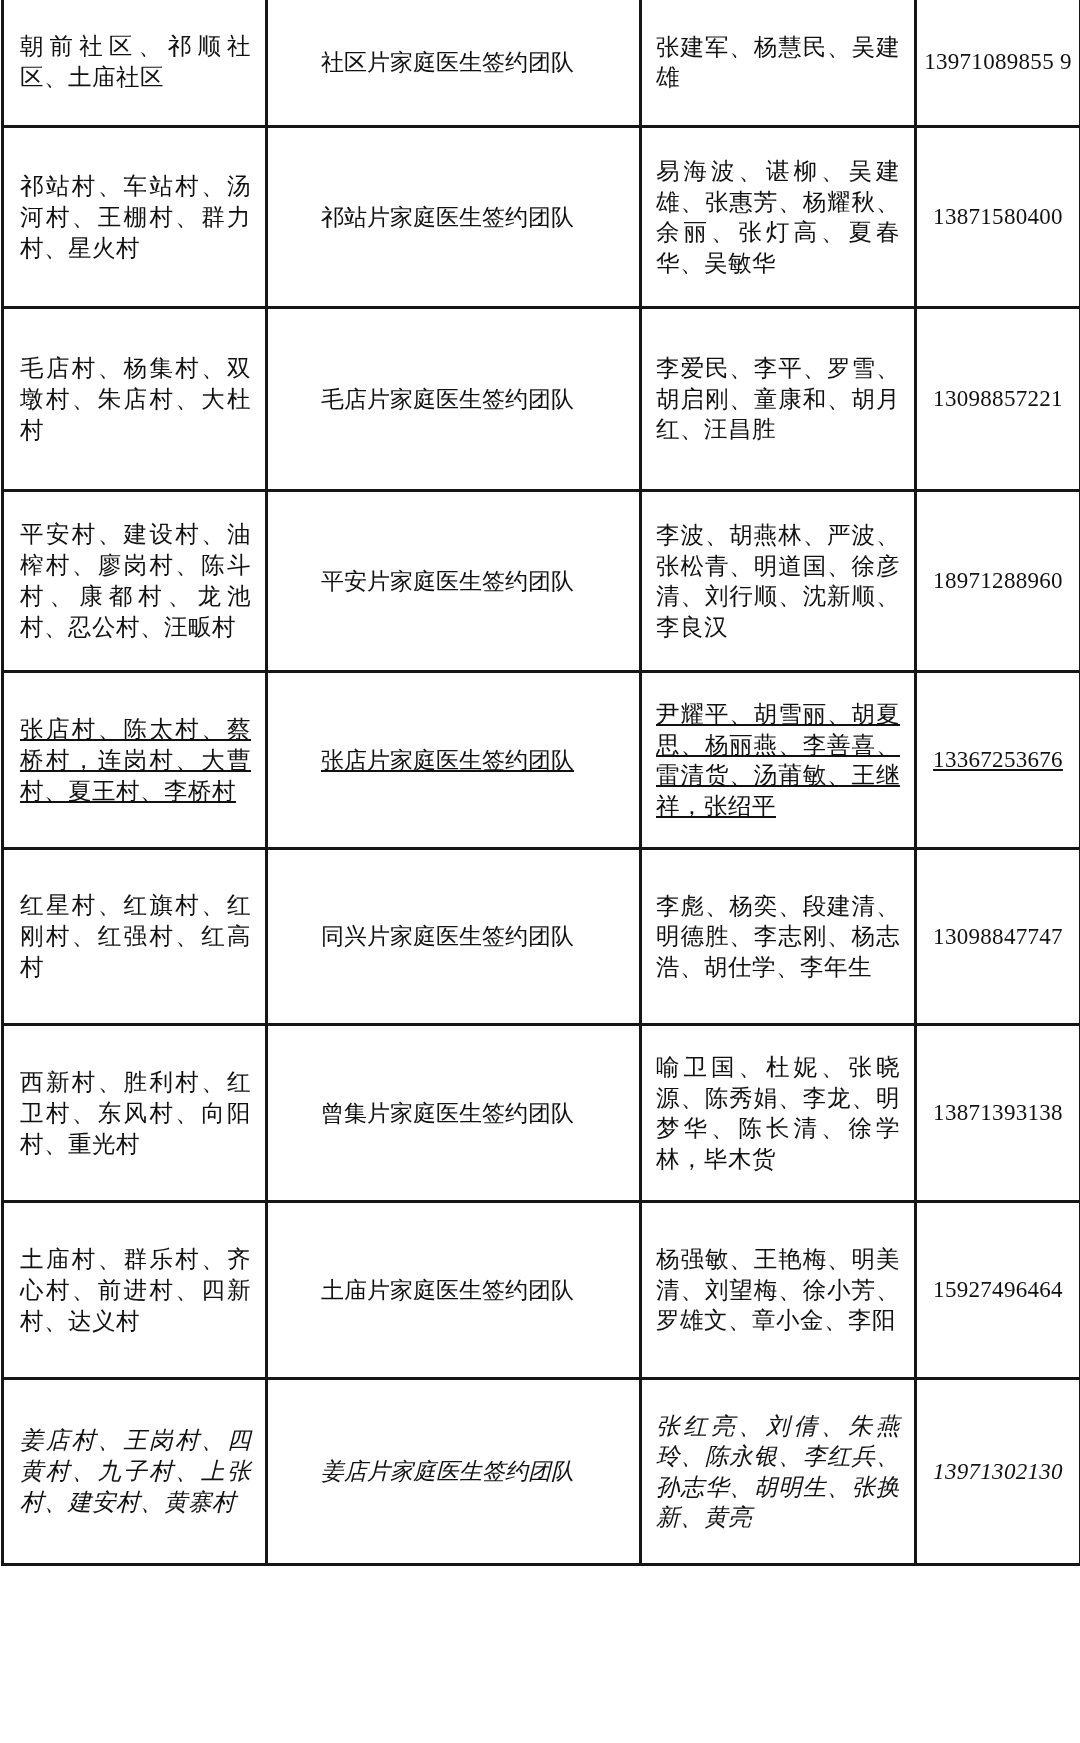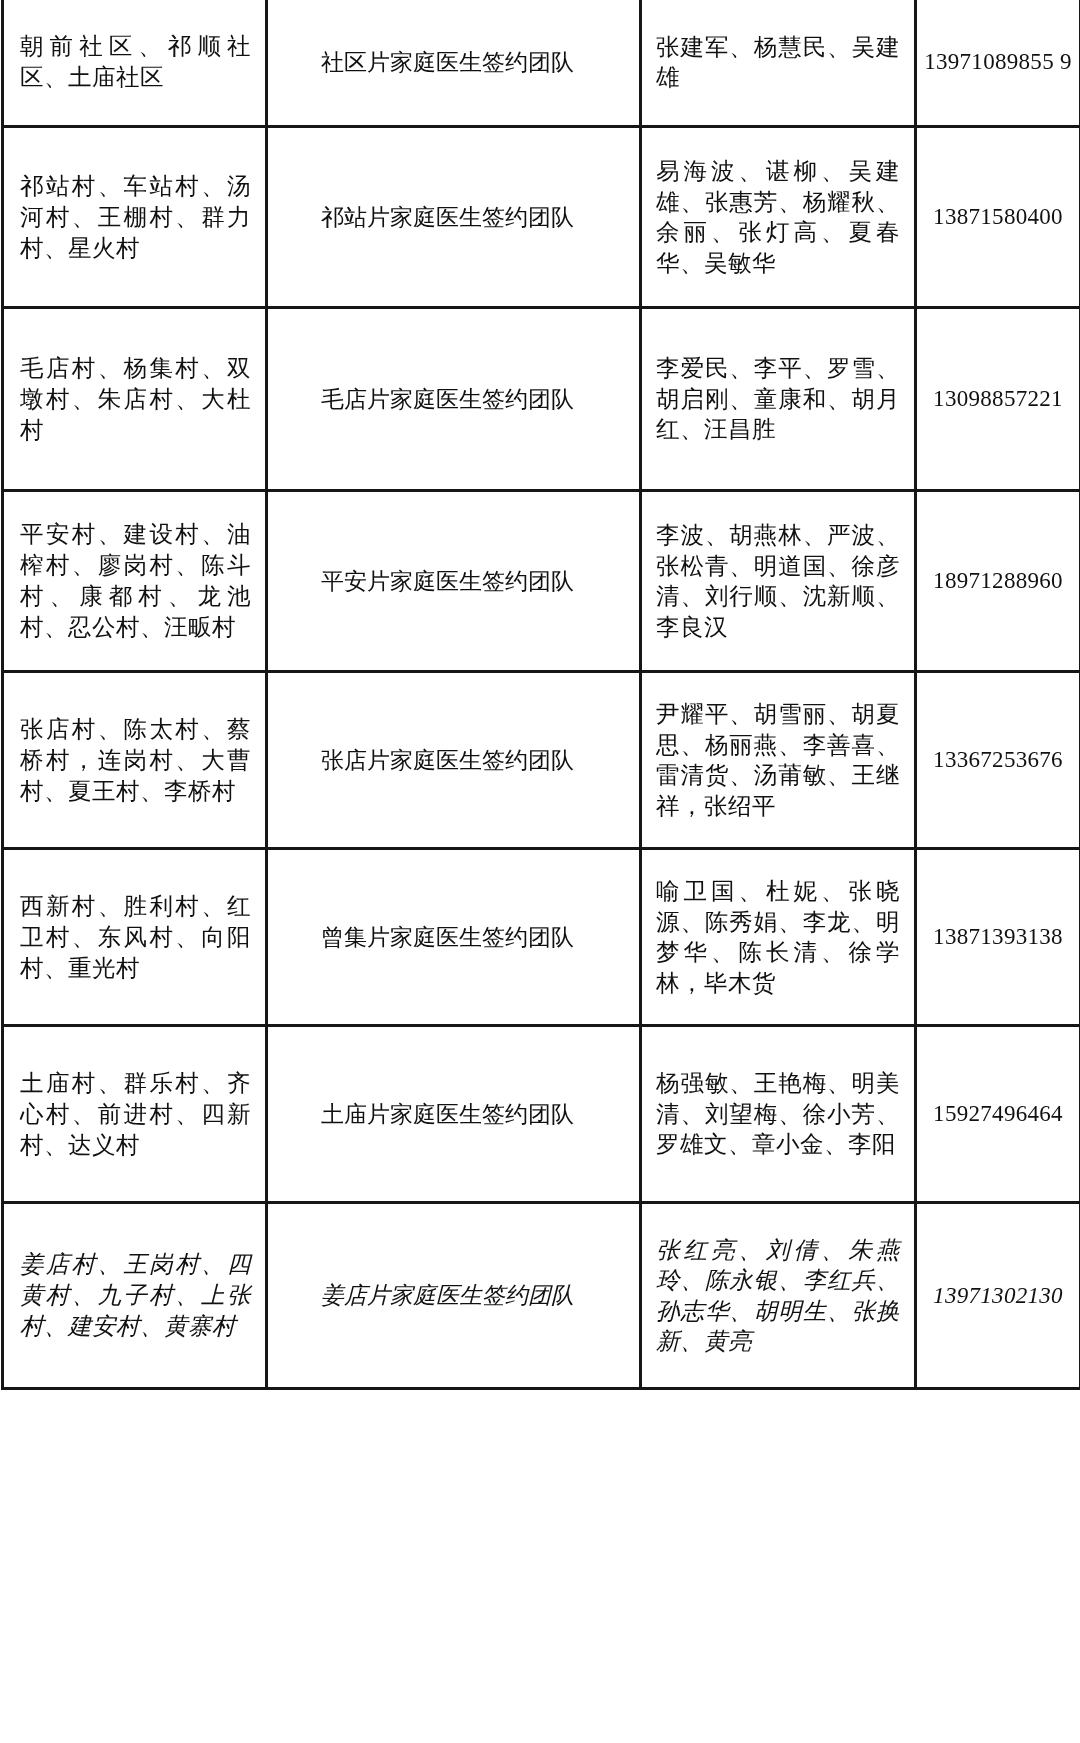--- a/index.html
+++ b/index.html
@@ -96,25 +96,31 @@
         <td class="cell-team"><span>毛店片家庭医生签约团队</span></td>
         <td class="cell-members"><span>李爱民、李平、罗雪、胡启刚、童康和、胡月红、汪昌胜</span></td>
         <td class="cell-phone"><span>13098857221</span></td>
       </tr>
         <tr class="" style="height: 181px; padding-left: 7px;">
         <td class="cell-area"><span>平安村、建设村、油榨村、廖岗村、陈斗村、康都村、龙池村、忍公村、汪畈村</span></td>
         <td class="cell-team"><span>平安片家庭医生签约团队</span></td>
         <td class="cell-members"><span>李波、胡燕林、严波、张松青、明道国、徐彦清、刘行顺、沈新顺、李良汉</span></td>
         <td class="cell-phone"><span>18971288960</span></td>
       </tr>
-        <tr class="" style="height: 177px;">
+        <tr class="" style="height: 177px; text-decoration: underline;">
         <td class="cell-area"><span>张店村、陈太村、蔡桥村，连岗村、大曹村、夏王村、李桥村</span></td>
         <td class="cell-team"><span>张店片家庭医生签约团队</span></td>
         <td class="cell-members"><span>尹耀平、胡雪丽、胡夏思、杨丽燕、李善喜、雷清货、汤莆敏、王继祥，张绍平</span></td>
         <td class="cell-phone"><span>13367253676</span></td>
+      </tr>
+        <tr class="" style="height: 176px;">
+        <td class="cell-area"><span>红星村、红旗村、红刚村、红强村、红高村</span></td>
+        <td class="cell-team"><span>同兴片家庭医生签约团队</span></td>
+        <td class="cell-members"><span>李彪、杨奕、段建清、明德胜、李志刚、杨志浩、胡仕学、李年生</span></td>
+        <td class="cell-phone"><span>13098847747</span></td>
       </tr>
         <tr class="" style="height: 177px;">
         <td class="cell-area"><span>西新村、胜利村、红卫村、东风村、向阳村、重光村</span></td>
         <td class="cell-team"><span>曾集片家庭医生签约团队</span></td>
         <td class="cell-members"><span>喻卫国、杜妮、张晓源、陈秀娟、李龙、明梦华、陈长清、徐学林，毕木货</span></td>
         <td class="cell-phone"><span>13871393138</span></td>
       </tr>
         <tr class="" style="height: 177px;">
         <td class="cell-area"><span>土庙村、群乐村、齐心村、前进村、四新村、达义村</span></td>
         <td class="cell-team"><span>土庙片家庭医生签约团队</span></td>

